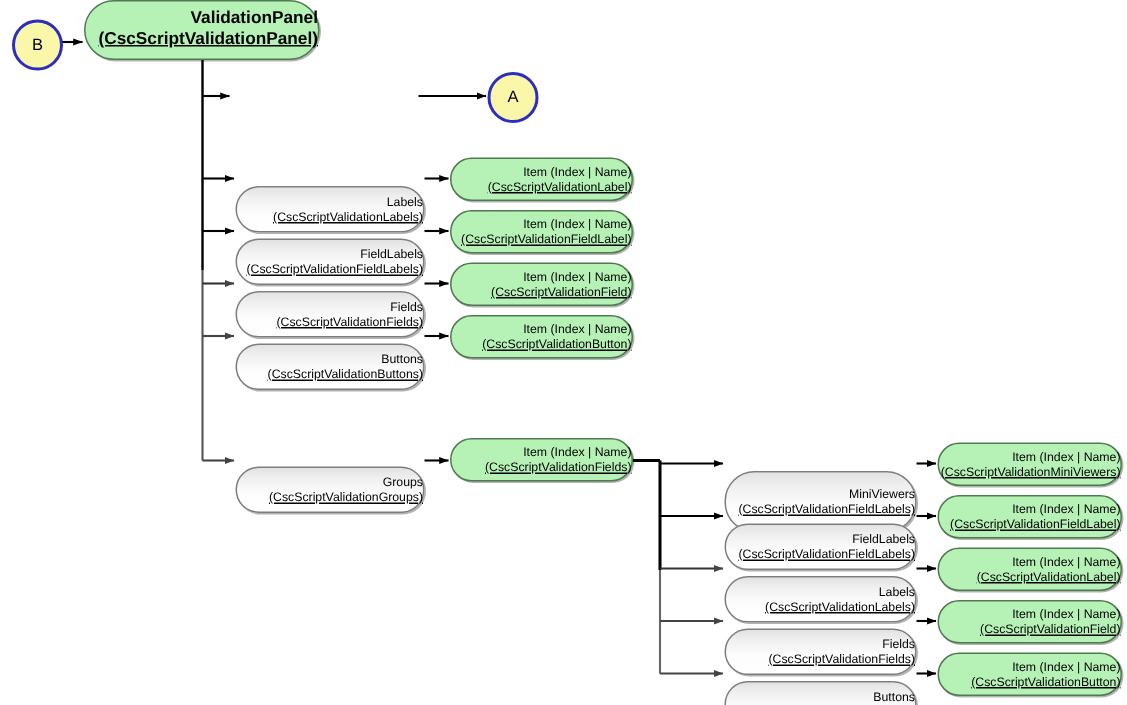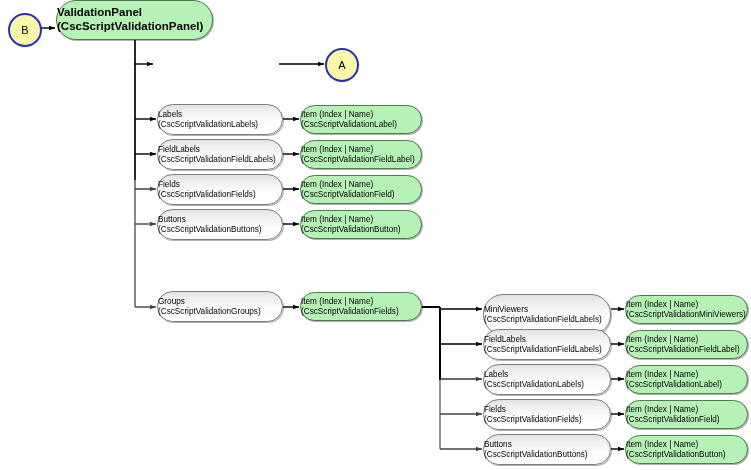--- a/index.html
+++ b/index.html
@@ -6,39 +6,40 @@
   body{
     font-family:"Liberation Sans", sans-serif;
     width:751px;height:470px;position:relative;overflow:hidden;
     -webkit-font-smoothing:antialiased;
   }
   #canvas{position:absolute;left:0;top:0;width:751px;height:470px;}
   svg.edges{position:absolute;left:0;top:0;width:751px;height:470px;pointer-events:none;}
 
   .node{
     position:absolute;box-sizing:border-box;
-    display:flex;flex-direction:column;align-items:flex-start;justify-content:center;
+    display:flex;flex-direction:column;align-items:flex-end;justify-content:center;
     text-align:center;line-height:1.18;
     z-index:2;
     border-radius:20px;
   }
   .node .l1{display:block;}
-  .node .l2{display:block;}
+  .node .l2{display:block;text-decoration:underline;}
 
   
   .box-green{
     background:#b6f2b6;
     border:1px solid #4f7a4f;
     box-shadow:1px 1px 0 rgba(0,0,0,0.30);
   }
   
   .box-grey{
     background:linear-gradient(180deg,#e2e2e2 0%,#efefef 22%,#fdfdfd 60%,#ffffff 100%);
     border:1px solid #7d7d7d;
     box-shadow:1px 1px 0 rgba(0,0,0,0.30);
+    margin-top:20px;
   }
 
   
   .root{
     left:56px;top:0px;width:157px;height:40px;
     font-size:11.5px;font-weight:bold;color:#000;
   }
   
   .circle{
     position:absolute;border-radius:50%;

